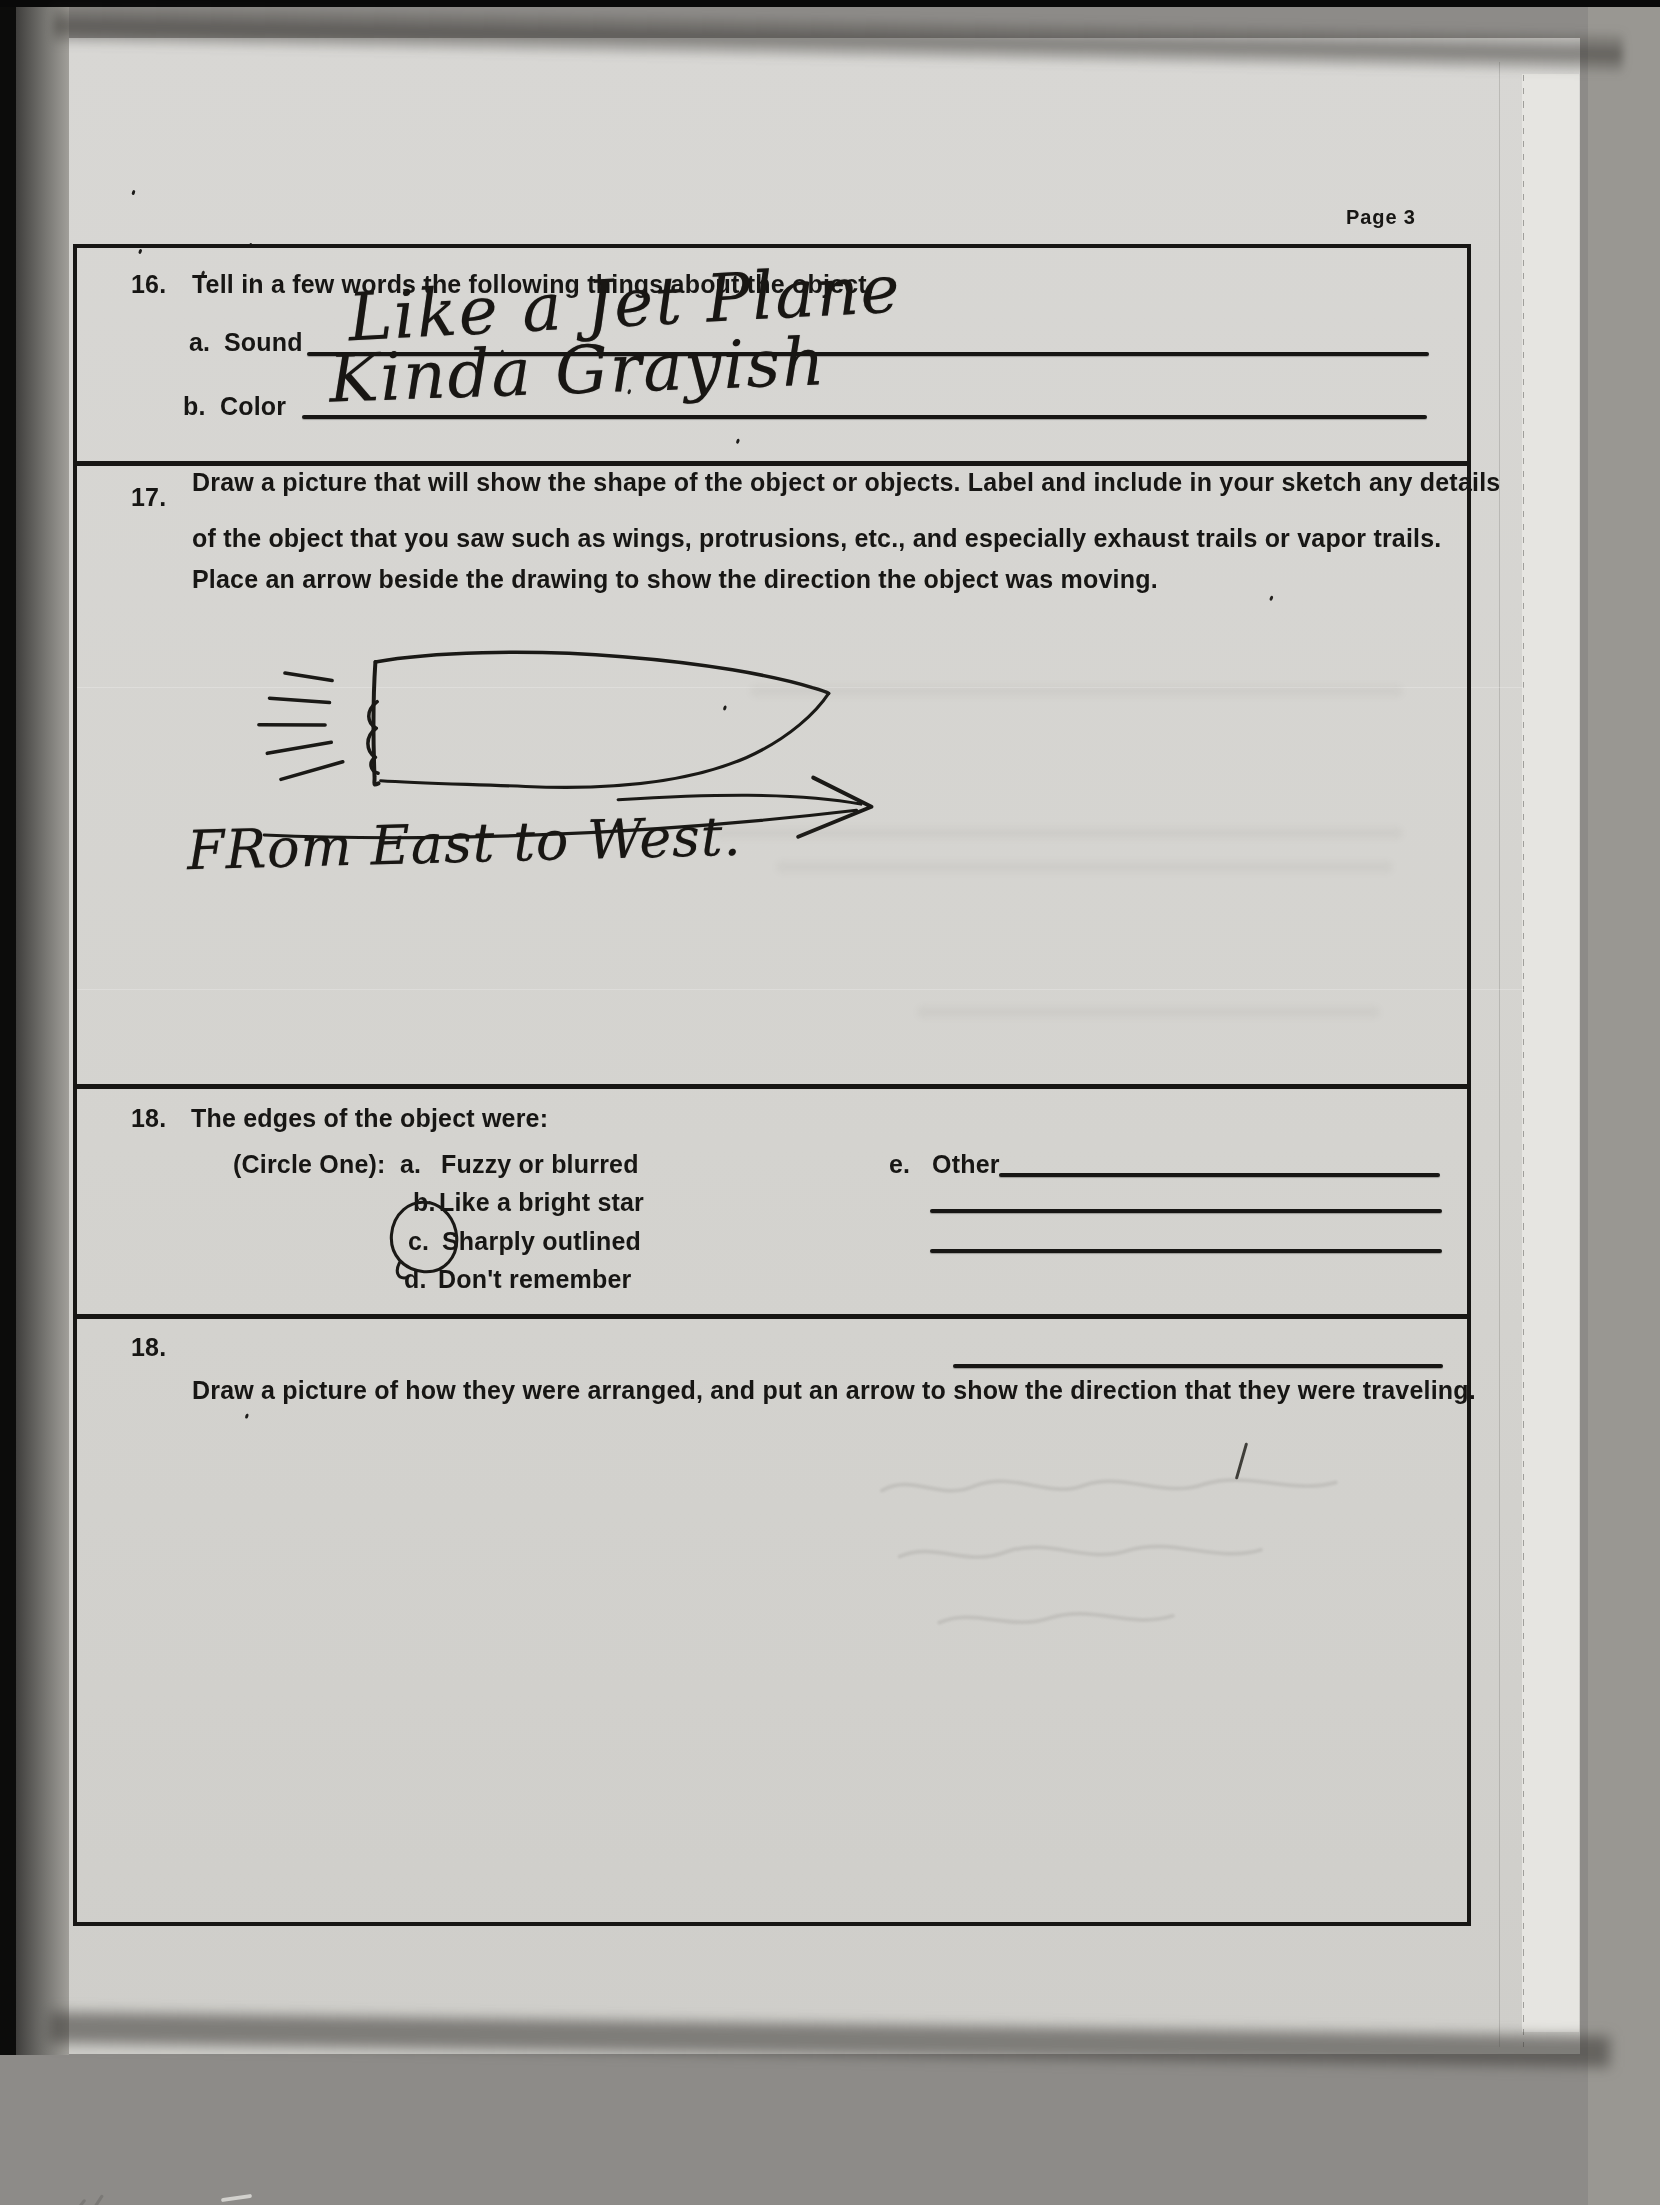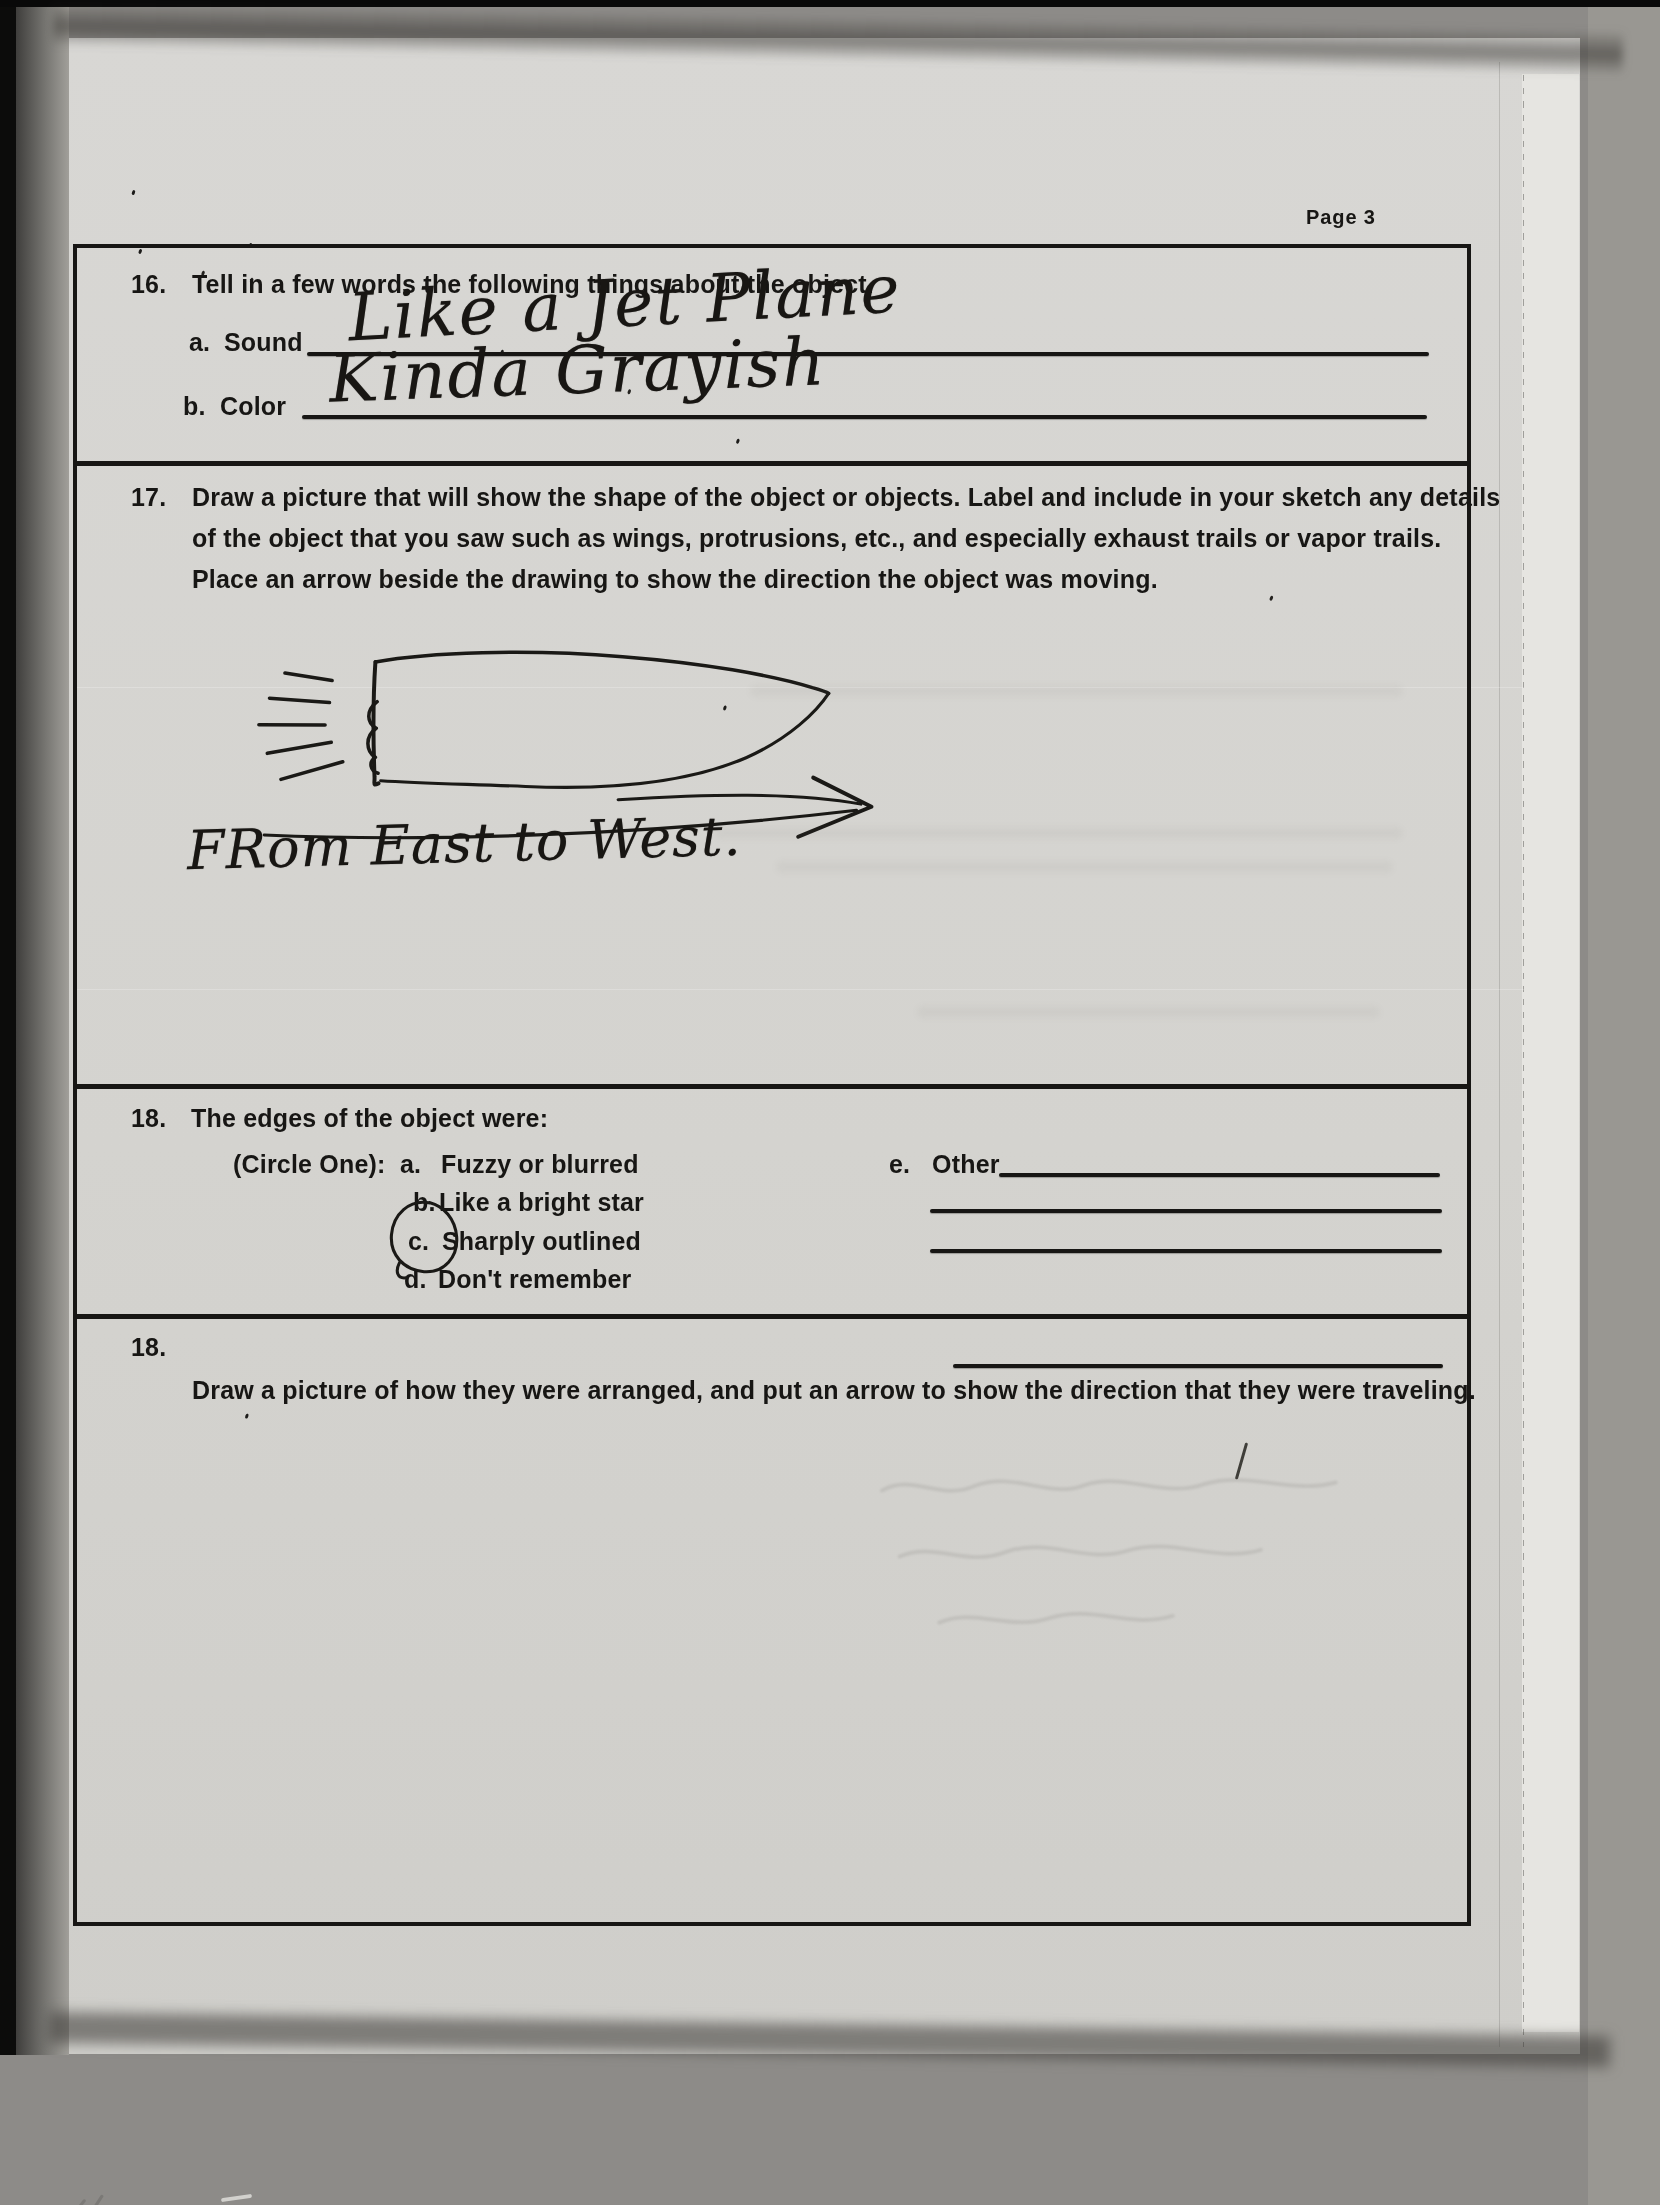--- a/index.html
+++ b/index.html
@@ -23,21 +23,21 @@
         background:linear-gradient(180deg,rgba(40,38,35,.05),rgba(52,50,46,.55) 55%,rgba(40,38,35,.06));
         transform:rotate(1.05deg);filter:blur(4px);}
   .bottom-shadow{position:absolute;left:49px;top:2024px;width:1561px;height:31px;
         background:rgba(58,56,52,.55);transform:rotate(0.9deg);filter:blur(6.2px);}
   
   .form-box{position:absolute;left:73px;top:244px;width:1390px;height:1674px;border:4.9px solid #171614;}
   .divider{position:absolute;left:0;width:1390px;height:4.9px;background:#171614;}
   
   .pt{position:absolute;color:#171614;font-weight:700;font-size:25px;letter-spacing:0.2px;white-space:nowrap;}
   .pt.italic{}
-  .page-label{font-size:20px;letter-spacing:0.9px;}
+  .page-label{font-size:20px;letter-spacing:0.9px;margin-left:40px;}
   
   .ink-line{position:absolute;background:#171614;height:4px;border-radius:2.2px;
             box-shadow:0 0.9px 0.9px rgba(23,22,20,.3);}
   
   .hand{position:absolute;font-family:"DejaVu Serif",serif;font-style:italic;color:#181613;
         white-space:nowrap;text-shadow:0 0 0.9px rgba(24,22,19,.45);}
   .hand-a{left:348px;top:265px;font-size:66px;transform:rotate(-3deg);letter-spacing:1.8px;}
   .hand-b{left:329px;top:332px;font-size:66px;transform:rotate(-2deg);letter-spacing:1.8px;}
   .hand-cap{left:187px;top:812px;font-size:54px;transform:rotate(-1.5deg);letter-spacing:0.9px;}
   
@@ -91,21 +91,21 @@
   <div class="pt" style="left:224px;top:328px">Sound</div>
   <div class="hand hand-a">Like a Jet Plane</div>
   <div class="ink-line" style="left:307px;top:352px;width:1122px"></div>
 
   <div class="pt" style="left:183px;top:392px">b.</div>
   <div class="pt" style="left:220px;top:392px">Color</div>
   <div class="hand hand-b">Kinda Grayish</div>
   <div class="ink-line" style="left:302px;top:415px;width:1125px"></div>
 
   <div class="pt" style="left:131px;top:483px">17.</div>
-  <div class="pt" style="left:192px;top:483px">Draw a picture that will show the shape of the object or objects.  Label and include in your sketch any details</div>
+  <div class="pt" style="left:192px;top:468px">Draw a picture that will show the shape of the object or objects.  Label and include in your sketch any details</div>
   <div class="pt" style="left:192px;top:524px">of the object that you saw such as wings, protrusions, etc., and especially exhaust trails or vapor trails.</div>
   <div class="pt" style="left:192px;top:565px">Place an arrow beside the drawing to show the direction the object was moving.</div>
 
   <svg class="sketch" width="662" height="265" viewBox="0 0 1500 600" fill="none" stroke="#1a1916" stroke-linecap="round" stroke-linejoin="round">
     <path d="M300,70 C296,130 294,225 298,330 C299,346 293,352 307,345" stroke-width="9"></path>
     <path d="M300,70 C420,48 640,40 860,58 C1040,72 1200,100 1290,128 C1312,134 1323,138 1327,141" stroke-width="8"></path>
     <path d="M1327,141 C1300,182 1240,242 1140,287 C1000,347 820,360 640,352 C520,347 400,345 312,339" stroke-width="7"></path>
     <path d="M304,160 C278,180 280,208 302,220 C276,238 278,272 300,286 C284,297 288,317 306,322" stroke-width="8"></path>
     <path d="M95,95 L202,112" stroke-width="8"></path>
     <path d="M60,152 L196,162" stroke-width="8"></path>

